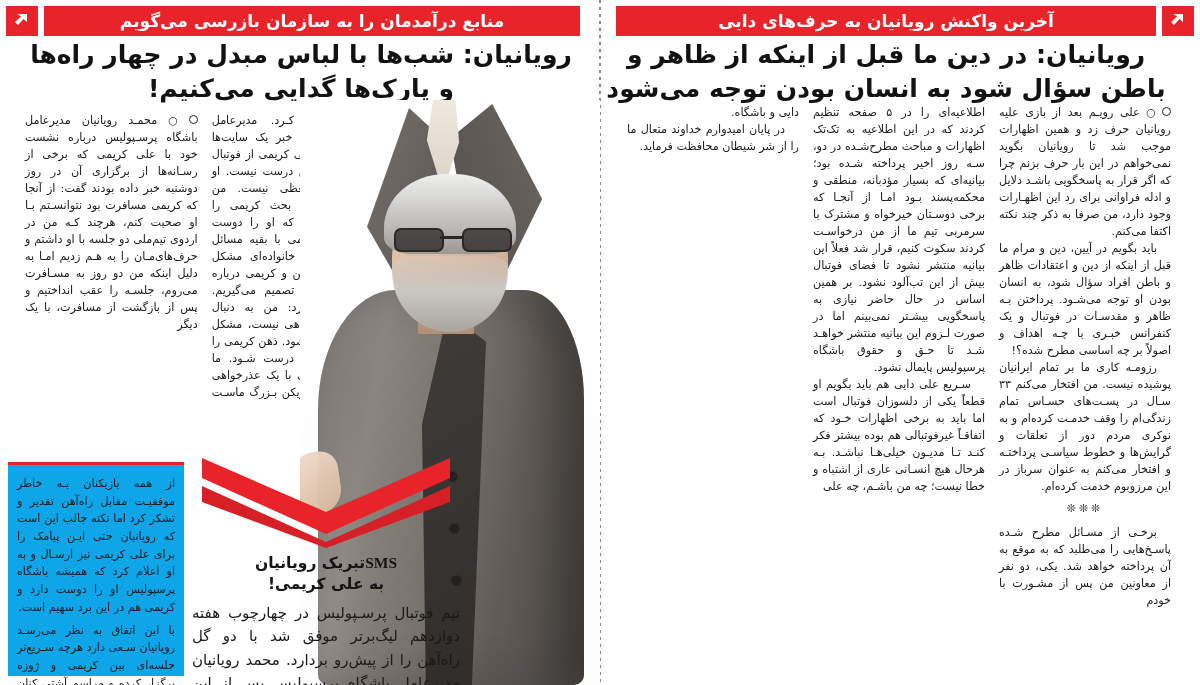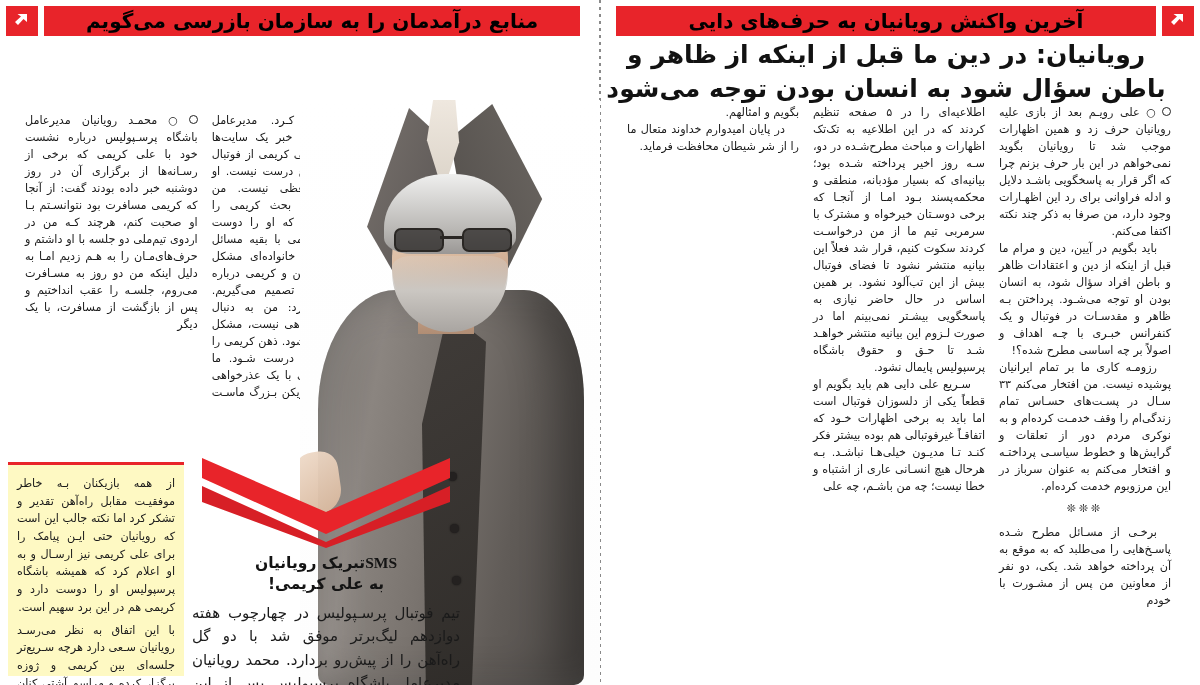--- a/index.html
+++ b/index.html
@@ -10,23 +10,23 @@
     direction:rtl;
     overflow:hidden;
     position:relative;
   }
   .page{position:absolute;inset:0;}
 
   
   .banner{
     position:absolute;top:6px;height:30px;
     background:#e8242a;
-    color:#000000;
+    color:#ffffff;
     display:flex;align-items:center;justify-content:center;
-    font-size:20px;font-weight:bold;letter-spacing:-0.3px;
+    font-size:17px;font-weight:bold;letter-spacing:-0.3px;
     white-space:nowrap;
   }
   .banner-right{right:44px;left:616px;}
   .banner-left{right:620px;left:44px;}
 
   .corner-mark{
     position:absolute;top:6px;width:32px;height:30px;
     background:#e8242a;display:flex;align-items:center;justify-content:center;
   }
   .corner-right{right:6px;}
@@ -152,21 +152,21 @@
     position:absolute;left:-6px;top:352px;width:46px;height:62px;
     background:linear-gradient(150deg,#f0ddcc,#d6b59a);
     border-radius:22px 18px 24px 20px;
     transform:rotate(-8deg);
     opacity:.96;
   }
 
   
   .pink-box{
     position:absolute;left:8px;top:462px;width:176px;height:214px;
-    background:#fef9c3;
+    background:#0ea5e9;
     padding:10px 9px;
     box-sizing:border-box;
     font-size:11.2px;line-height:1.58;color:#1a1a1a;
     text-align:justify;
     border-top:3px solid #e8242a;
   }
   .pink-box p{margin:0;text-indent:0;}
   .pink-box p + p{margin-top:5px;}
 
   
@@ -201,37 +201,38 @@
 
   <div class="headline headline-right">رویانیان: در دین ما قبل از اینکه از ظاهر و باطن سؤال شود به انسان بودن توجه می‌شود</div>
 
   <div class="corner-mark corner-left">
     <svg width="20" height="20" viewBox="0 0 20 20">
       <path d="M15 3 L15 11 L11.5 8 L6 14 L3 11 L9 5.5 L5.5 3 Z" fill="#ffffff"></path>
     </svg>
   </div>
   <div class="banner banner-left">منابع درآمدمان را به سازمان بازرسی می‌گویم</div>
 
+  <div class="headline headline-left">رویانیان: شب‌ها با لباس مبدل در چهار راه‌ها و پارک‌ها گدایی می‌کنیم!</div>
 
   <div class="v-divider"></div>
 
   <div class="cols cols-right">
     <div class="col">
       <p class="noind"><span class="bullet-circle"></span><span>○ علی رویـم بعد از بازی علیه رویانیان حرف زد و همین اظهارات موجب شد تا رویانیان بگوید نمی‌خواهم در این بار حرف بزنم چرا که اگر قرار به پاسخگویی باشـد دلایل و ادله فراوانی برای رد این اظهـارات وجود دارد، من صرفا به ذکر چند نکته اکتفا می‌کنم.</span></p>
       <p>باید بگویم در آیین، دین و مرام ما قبل از اینکه از دین و اعتقادات ظاهر و باطن افراد سؤال شود، به انسان بودن او توجه می‌شـود. پرداختن بـه ظاهر و مقدسـات در فوتبال و یک کنفرانس خبـری با چـه اهداف و اصولاً بر چه اساسی مطرح شده؟!</p>
       <p>رزومـه کاری ما بر تمام ایرانیان پوشیده نیست. من افتخار می‌کنم ۳۳ سـال در پسـت‌های حسـاس تمام زندگی‌ام را وقف خدمـت کرده‌ام و به نوکری مردم دور از تعلقات و گرایش‌ها و خطوط سیاسـی پرداختـه و افتخار می‌کنم به عنوان سرباز در این مرزوبوم خدمت کرده‌ام.</p>
       <div class="stars">❊❊❊</div>
       <p>برخـی از مسـائل مطرح شـده پاسـخ‌هایی را می‌طلبد که به موقع به آن پرداخته خواهد شد. یکی، دو نفر از معاونین من پس از مشـورت با خودم</p>
     </div>
     <div class="col">
       <p class="noind">اطلاعیه‌ای را در ۵ صفحه تنظیم کردند که در این اطلاعیه به تک‌تک اظهارات و مباحث مطرح‌شـده در دو، سـه روز اخیر پرداخته شـده بود؛ بیانیه‌ای که بسیار مؤدبانه، منطقی و محکمه‌پسند بـود امـا از آنجـا که برخی دوسـتان خیرخواه و مشتر‌ک با سرمربی تیم ما از من درخواسـت کردند سکوت کنیم، قرار شد فعلاً این بیانیه منتشر نشود تا فضای فوتبال بیش از این تب‌آلود نشود. بر همین اساس در حال حاضر نیازی به پاسخگویی بیشـتر نمی‌بینم اما در صورت لـزوم این بیانیه منتشر خواهـد شـد تا حـق و حقوق باشگاه پرسپولیس پایمال نشود.</p>
       <p>سـریع علی دایی هم باید بگویم او قطعاً یکی از دلسوزان فوتبال است اما باید به برخی اظهارات خـود که اتفاقـاً غیرفوتبالی هم بوده بیشتر فکر کنـد تـا مدیـون خیلی‌هـا نباشـد. بـه هرحال هیچ انسـانی عاری از اشتباه و خطا نیست؛ چه من باشـم، چه علی</p>
     </div>
     <div class="col">
-      <p class="noind">بگویم و امثالهم.</p>
+      <p class="noind">دایی و باشگاه.</p>
       <p>در پایان امیدوارم خداوند متعال ما را از شر شیطان محافظت فرماید.</p>
     </div>
   </div>
 
   <div class="cols cols-left">
     <div class="col">
       <p class="noind">پرسپولیس، اعتبار، شخصیت و سابقه‌اش را فراموش نمی‌کند. مدیرعامل باشگاه پرسپولیس درباره مباحثی که پیرامون نحوه درآمدزایی سرخ‌پوشان وجود دارد، گفت: ما شب‌ها با لباس مبدل به پارک‌ها و سـر چهار راه‌ها می‌رویـم و از هواداران گدایی می‌کنیم. اگر دولت به من پولی داده باشـد حتما به اسـتقلال هم داده است. در این حال خارج از شوخی که کدام فرد و تشکیلاتی فکر می‌کند که من از کجا پـول در مـی‌آورم؟ اصلاً چه ضرورتی دارد که بگویم؟ چرا باید توضیح بدهم که پول‌هاي من را از کجایی آوریم؟ من باید به سازمان بازرسی کل کشور توضیح دهـم و این کار را هـم می‌کنم اما نیازی نیست در رسانه‌ها بگویم.</p>
     </div>
     <div class="col">
       <p class="noind">صحبت خواهیم کـرد. مدیرعامل پرسپولیس درباره خبر یک سایت‌ها مبنی بر خداحافظی کریمی از فوتبال گفت: این موضوع درست نیست. او به دنبال خداحافظی نیست. من شخصا می‌خواهم بحث کریمی را مدیریت کنم چرا که او را دوست دارم. مسئله کریمی با بقیه مسائل فرق می‌کند. هر خانواده‌ای مشکل پیش می‌آید اما من و کریمی درباره این مشکل باهم تصمیم می‌گیریم. رویانیان تأکید کرد: من به دنبال بخشش و عذرخواهی نیست، مشکل باید ریشه‌ای حل شود. ذهن کریمی را جمع که تیم باید درست شـود. ما نمی‌خواهیم کریمی با یک عذرخواهی تیم بازگردد. او بازیکن بـزرگ ماسـت و شـک نکنید کـه</p>

